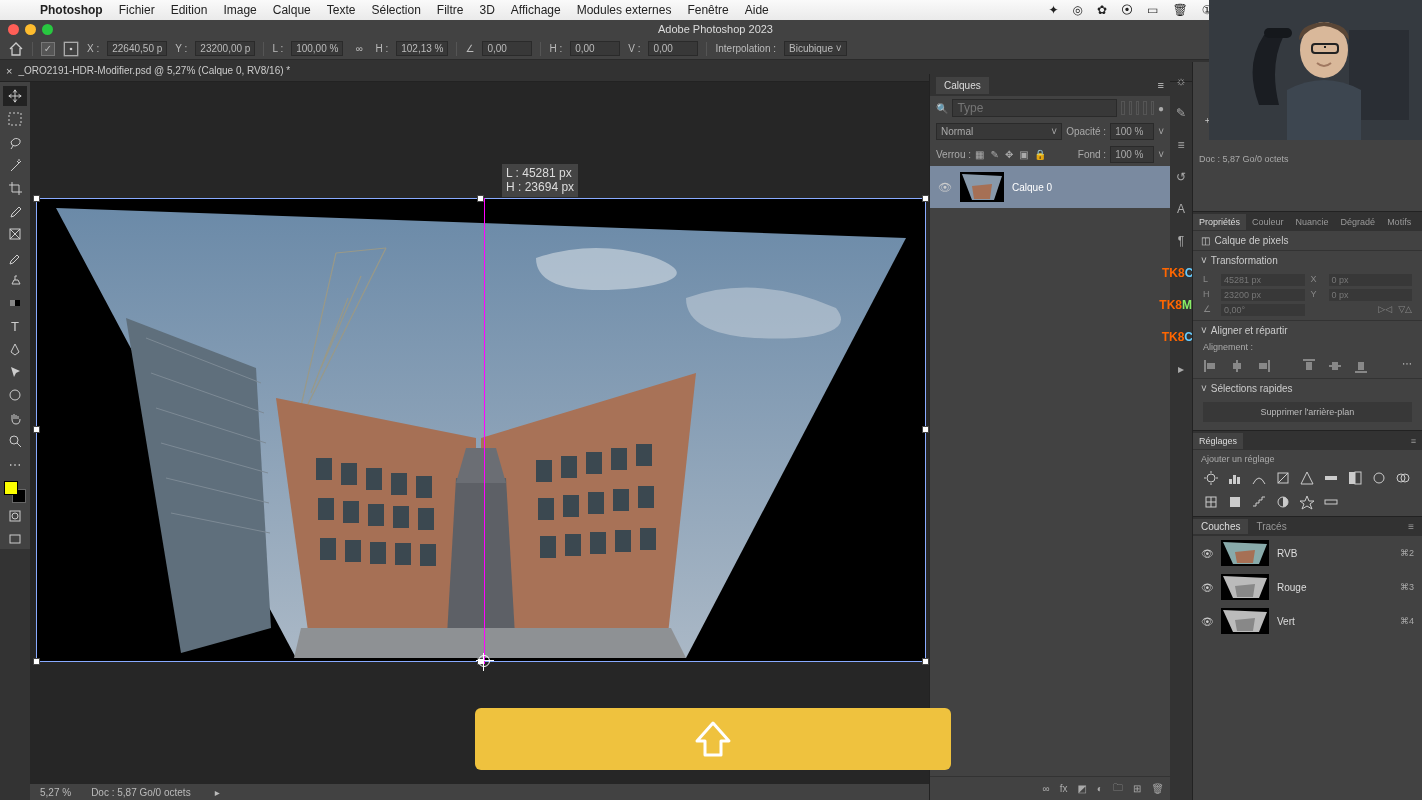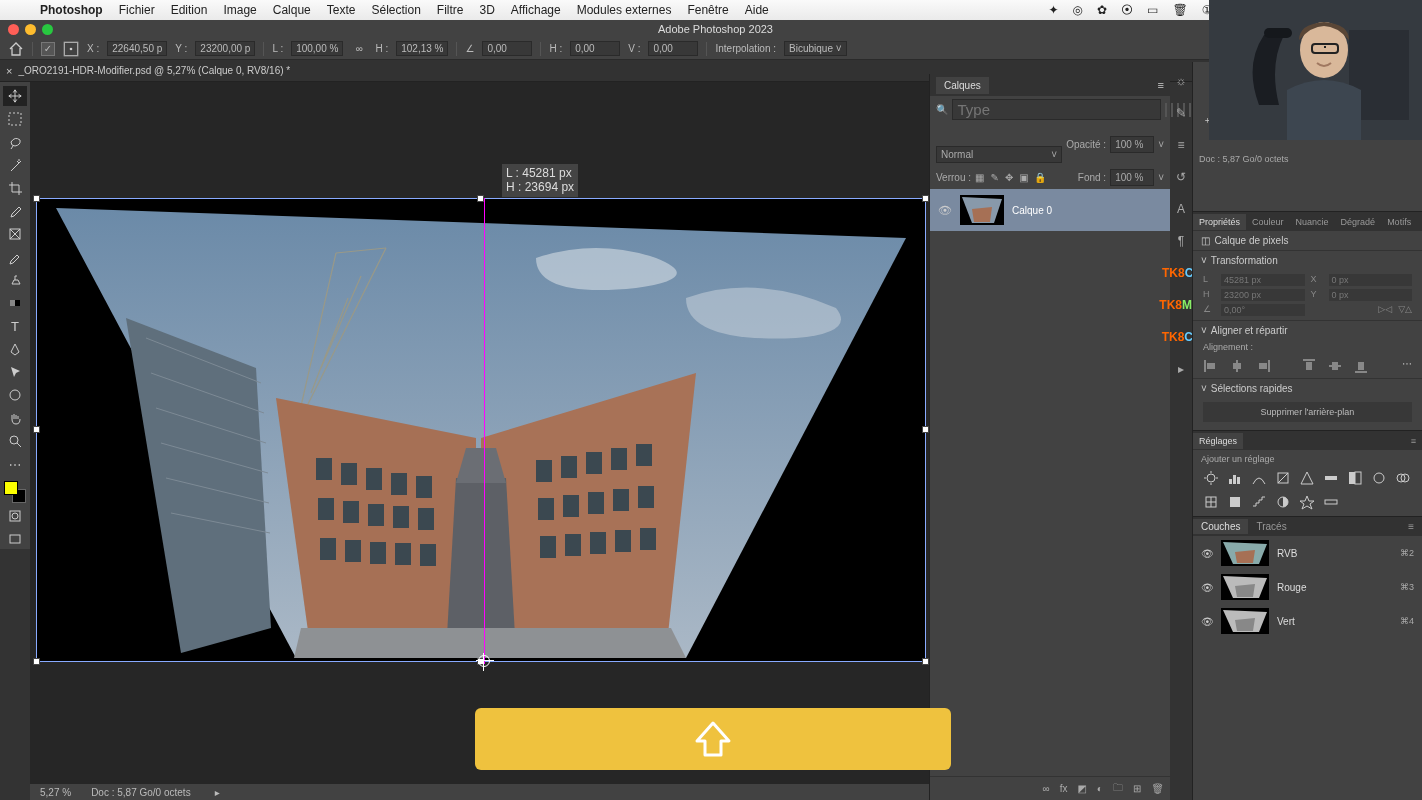--- a/index.html
+++ b/index.html
@@ -58,23 +58,23 @@
 
 .statusbar { position:absolute; left:30px; right:493px; bottom:0; height:16px; background:#424242; display:flex; align-items:center; padding:0 10px; gap:20px; font-size:10px; color:#bbb; }
 .statusbar .arrow { margin-left:4px; }
 
 
 .panelcol1 { position:absolute; right:252px; top:74px; width:241px; bottom:0; background:#424242; border-left:1px solid #222; display:flex; flex-direction:column; }
 .panel-tabrow { height:22px; background:#323232; display:flex; align-items:center; padding:0 6px; }
 .panel-tab { padding:3px 8px; font-size:10px; color:#aaa; }
 .panel-tab.active { background:#424242; color:#ddd; }
 .panel-row { display:flex; align-items:center; padding:3px 6px; gap:4px; font-size:10px; color:#aaa; }
-.panel-row .search { flex:1; background:#383838; border:1px solid #2a2a2a; padding:1px 4px; color:#888; font-size:15px; }
+.panel-row .search { flex:1; background:#383838; border:1px solid #2a2a2a; padding:1px 4px; color:#888; font-size:12px; }
 .filter-icon { width:14px; height:14px; border:1px solid #555; }
-.panel-row .dd { background:#383838; border:1px solid #2a2a2a; padding:2px 4px; flex:1; display:flex; justify-content:space-between;margin-top:20px; }
+.panel-row .dd { background:#383838; border:1px solid #2a2a2a; padding:2px 4px; flex:1; display:flex; justify-content:space-between; }
 .panel-row .pct { background:#383838; border:1px solid #2a2a2a; padding:2px 4px; width:44px; }
 .lock-icons { display:flex; gap:6px; }
 .layer-item { display:flex; align-items:center; padding:6px 8px; background:#7a8aa0; gap:8px; height:42px; }
 .layer-item .eye { width:14px; }
 .layer-item .thumb { width:44px; height:30px; background:#222; }
 .layer-item .thumb svg { width:100%; height:100%; }
 .layer-item .lname { color:#fff; font-size:10px; }
 .panel-spacer { flex:1; }
 
 

